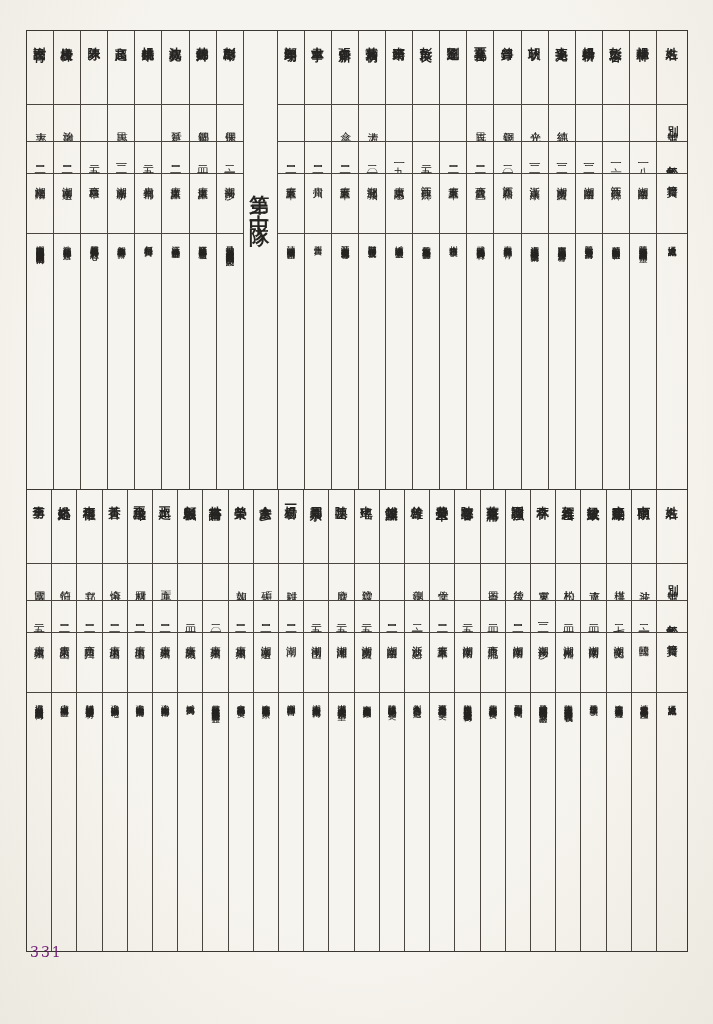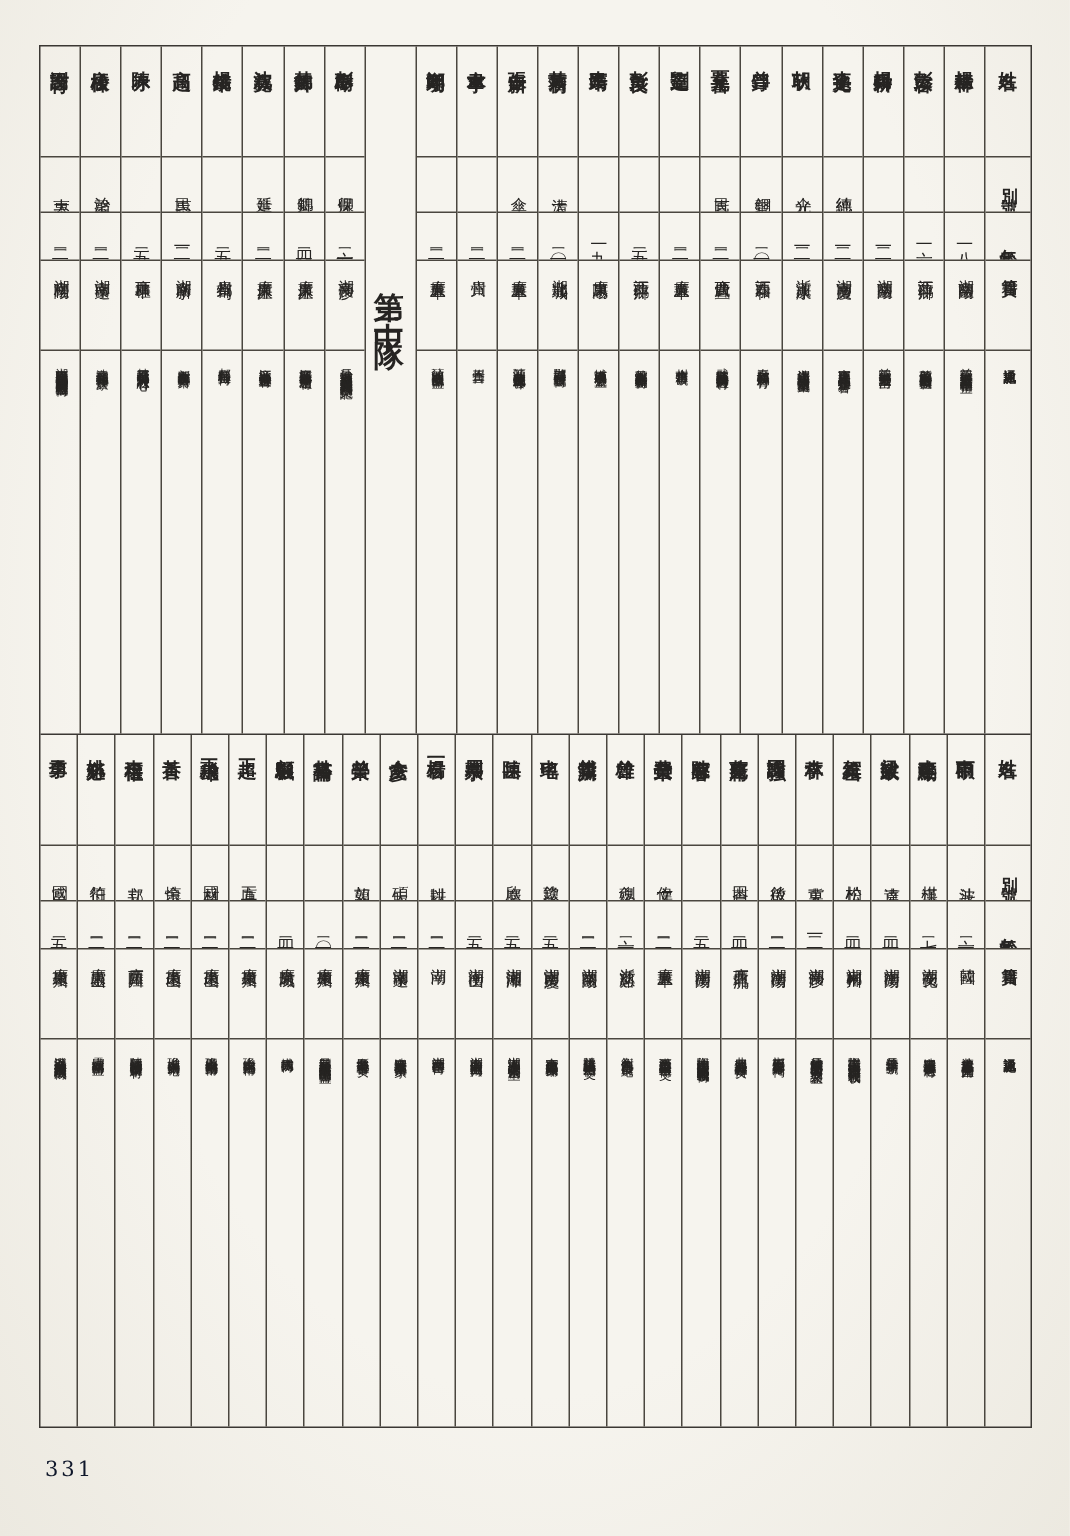--- a/index.html
+++ b/index.html
@@ -64,22 +64,22 @@
   .h-age     { font-size:12px; letter-spacing:4px; }
   .h-origin  { font-size:12px; letter-spacing:18px; }
   .h-address { font-size:12px; letter-spacing:56px; }
 
   .squad {
     font-size:20px; letter-spacing:10px; font-weight:bold;
     writing-mode:vertical-rl; text-orientation:upright;
   }
 
   .page-number {
-    position:absolute; left:30px; top:972px;
-    font-size:14px; letter-spacing:2px; color:#0f172a;
+    position:absolute; left:30px; top:944px;
+    font-size:14px; letter-spacing:2px; color:#701a75;
     font-family:"DejaVu Serif", serif;
   }
 </style>
 </head>
 <body>
 
 <div class="frame">
 
   <div class="tbl top" id="table-top">
     <div class="col header">

